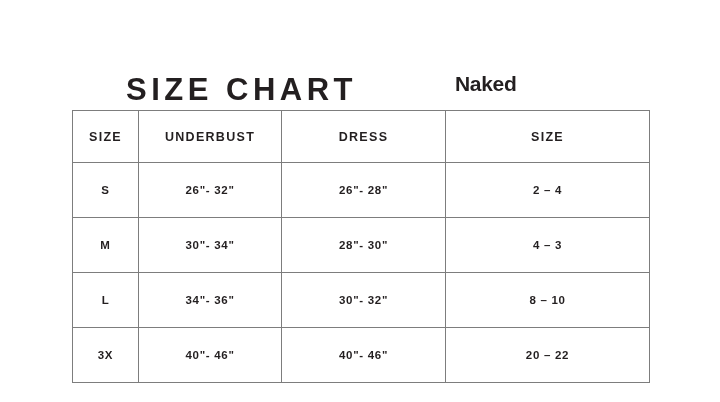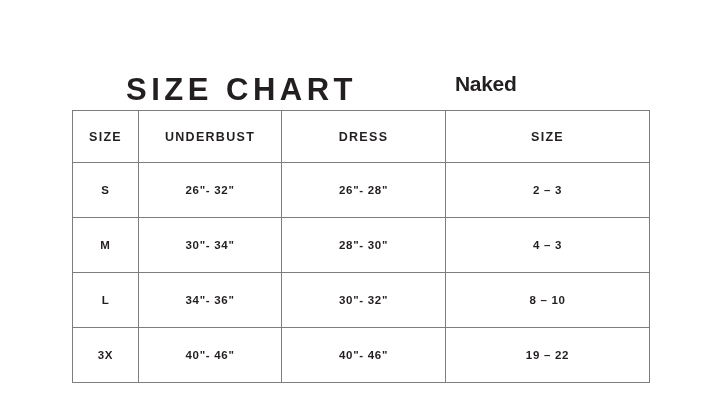--- a/index.html
+++ b/index.html
@@ -108,36 +108,36 @@
         <th>UNDERBUST</th>
         <th>DRESS</th>
         <th>SIZE</th>
       </tr>
     </thead>
     <tbody>
       <tr>
         <td>S</td>
         <td>26"- 32"</td>
         <td>26"- 28"</td>
-        <td>2 – 3</td>
+        <td>2 – 4</td>
       </tr>
       <tr>
         <td>M</td>
         <td>30"- 34"</td>
         <td>28"- 30"</td>
         <td>4 – 3</td>
       </tr>
       <tr>
         <td>L</td>
         <td>34"- 36"</td>
         <td>30"- 32"</td>
         <td>8 – 10</td>
       </tr>
       <tr>
         <td>3X</td>
         <td>40"- 46"</td>
         <td>40"- 46"</td>
-        <td>19 – 22</td>
+        <td>20 – 22</td>
       </tr>
     </tbody>
   </table>
 
 </div>
 
 </body></html>

